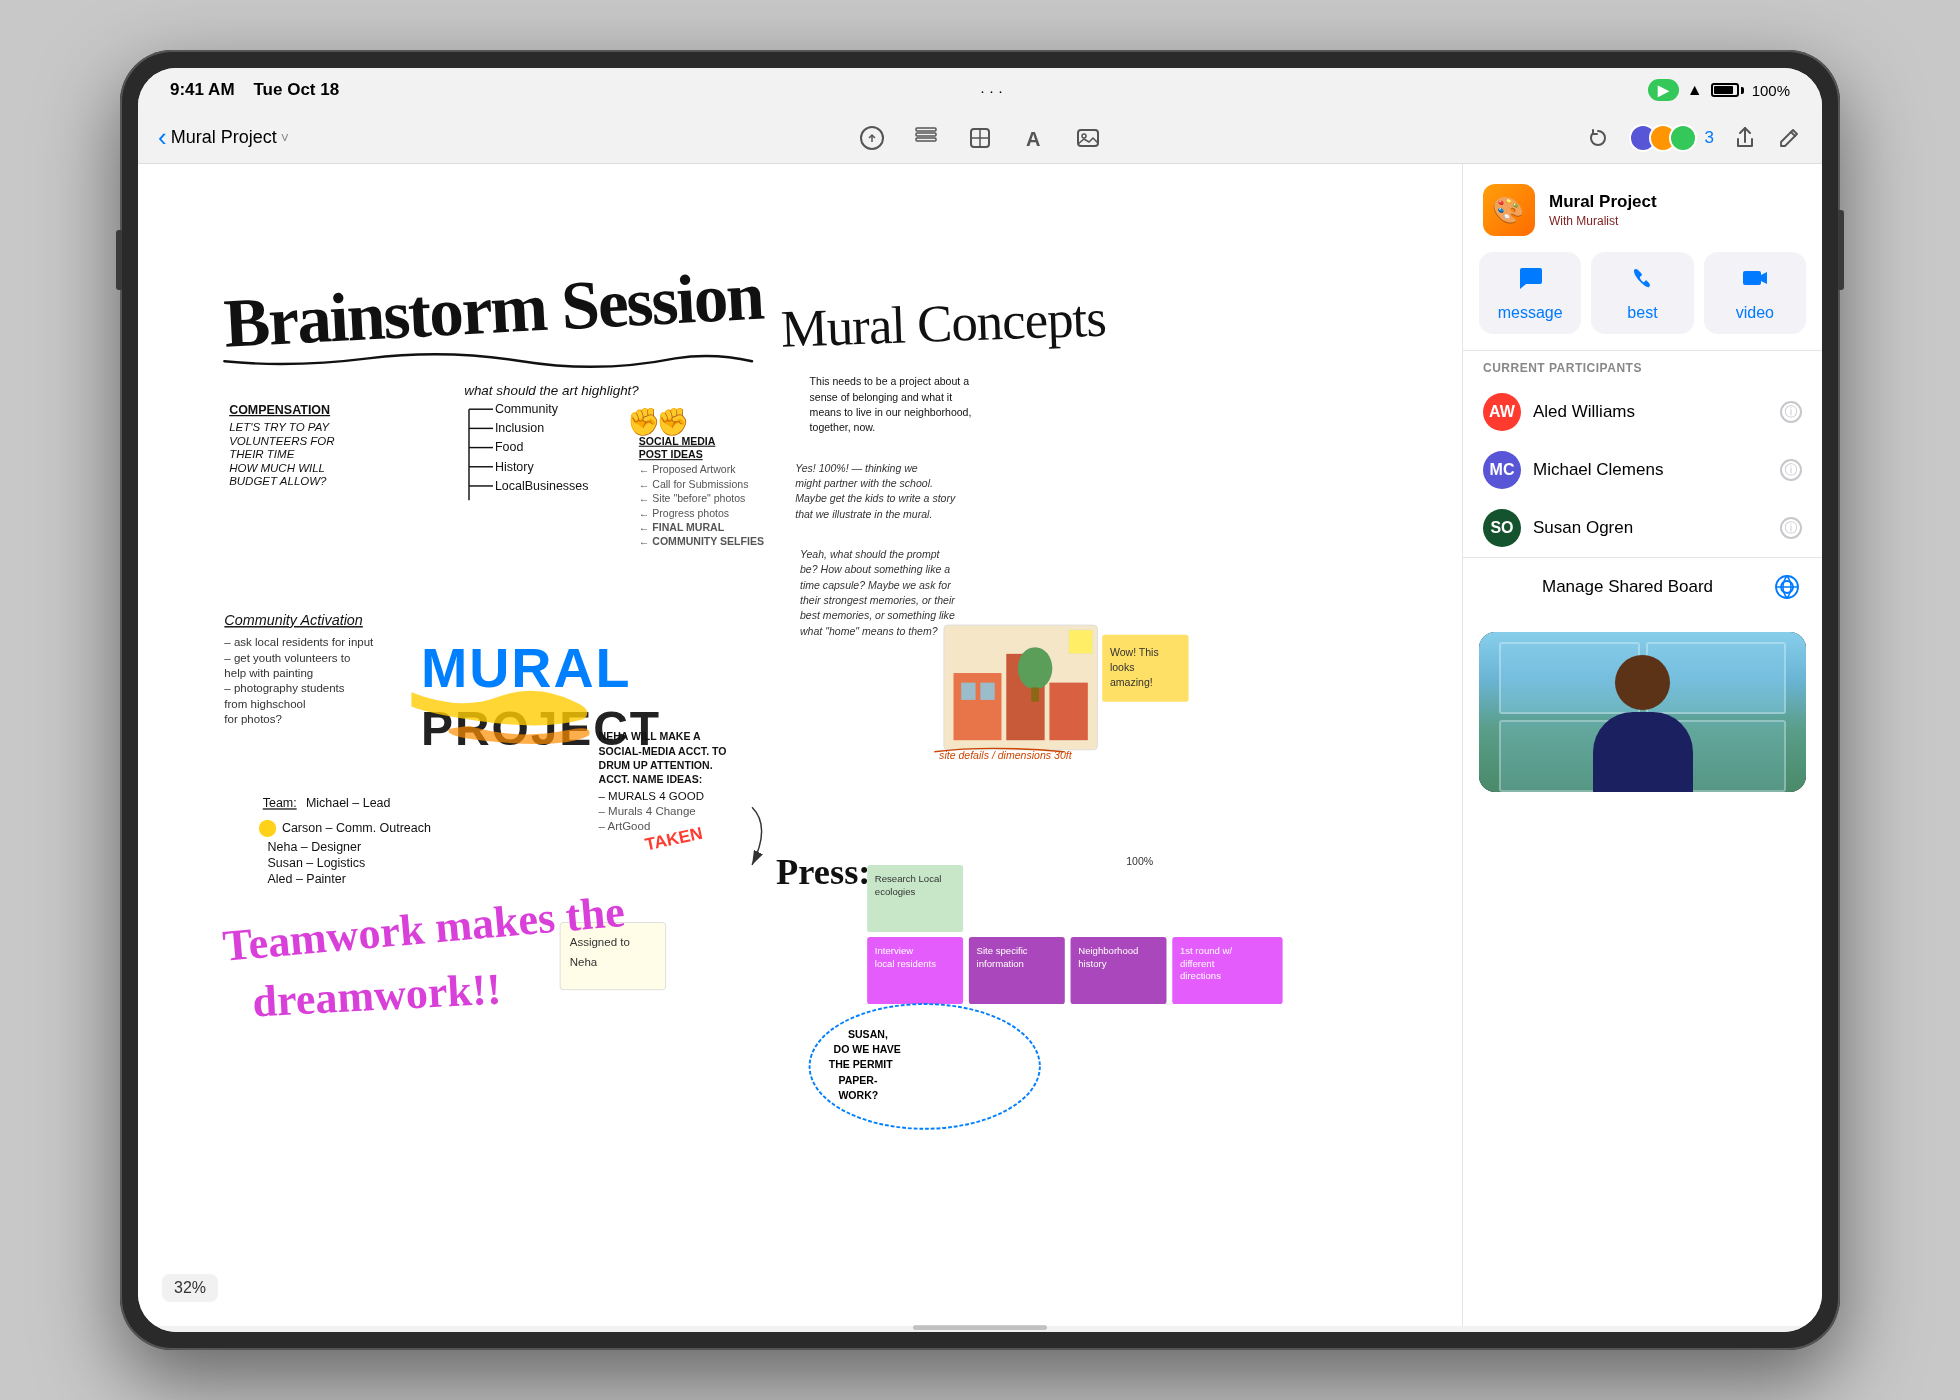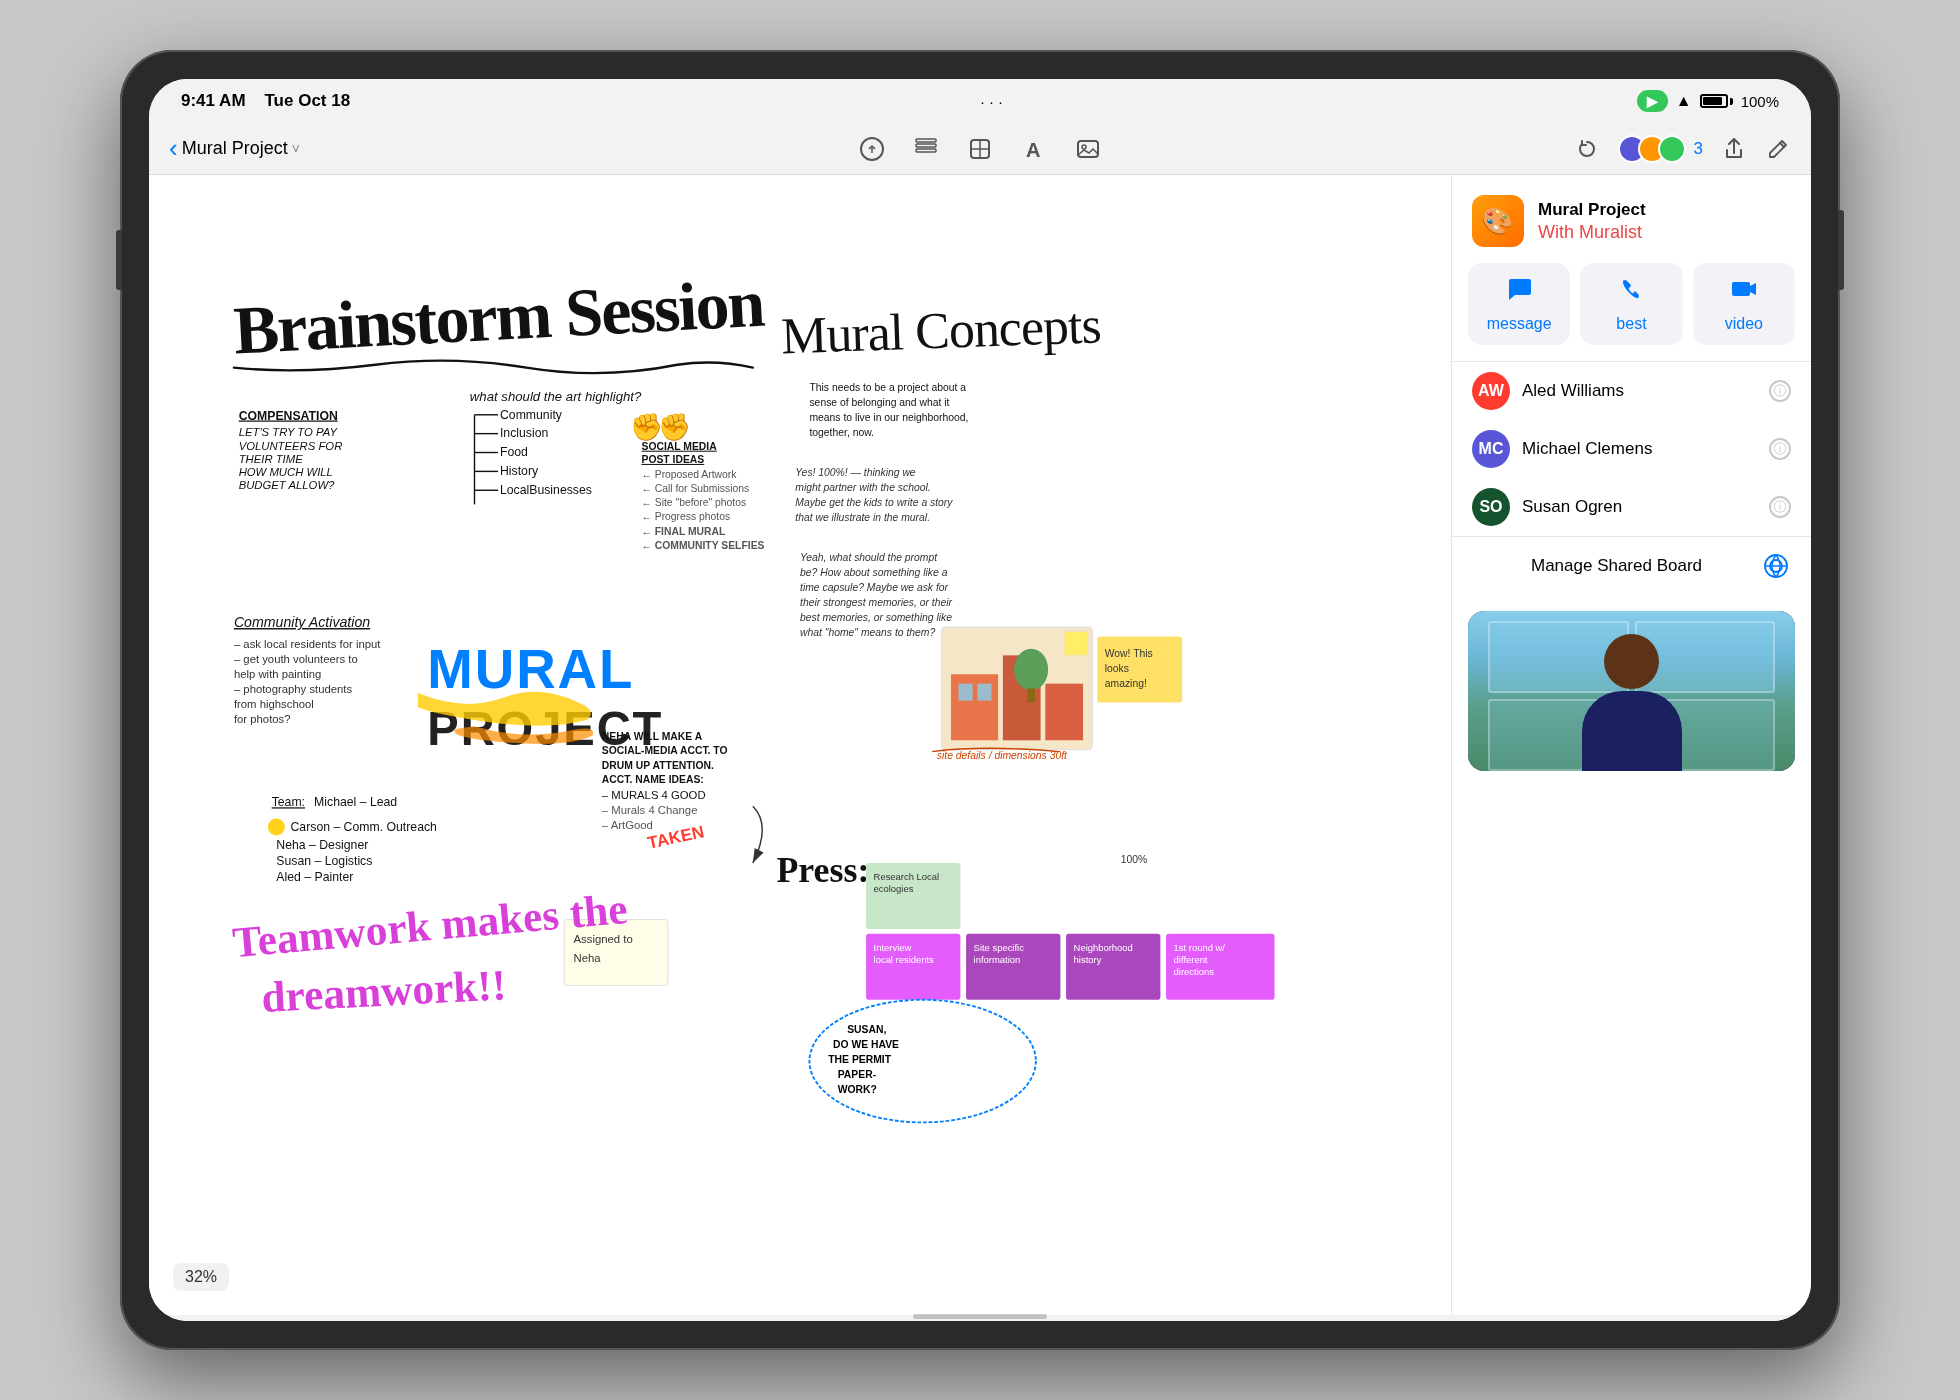--- a/index.html
+++ b/index.html
@@ -11,21 +11,21 @@
       align-items: center;
       justify-content: center;
       font-family: -apple-system, BlinkMacSystemFont, 'Helvetica Neue', sans-serif;
     }
 
     .ipad-outer {
       width: 1720px;
       height: 1300px;
       background: #2a2a2a;
       border-radius: 52px;
-      padding: 29px;
+      padding: 18px;
       box-shadow: 0 30px 80px rgba(0,0,0,0.5), inset 0 0 0 2px #555;
       position: relative;
     }
 
     .ipad-screen {
       width: 100%;
       height: 100%;
       background: #fff;
       border-radius: 38px;
       overflow: hidden;
@@ -243,22 +243,22 @@
     }
     .panel-title-area {
       flex: 1;
     }
     .panel-app-name {
       font-size: 17px;
       font-weight: 600;
       color: #000;
     }
     .panel-subtitle {
-      font-size: 18px;
-      color: #ef4444;
+      font-size: 12px;
+      color: #7f1d1d;
       margin-top: 2px;
     }
 
     
     .panel-actions {
       display: flex;
       padding: 16px 16px 0;
       gap: 10px;
     }
     .panel-action-btn {
@@ -823,20 +823,21 @@
                 <rect x="2" y="7" width="18" height="14" rx="2" fill="#007aff"></rect>
                 <path d="M20 11 L26 8 L26 20 L20 17 Z" fill="#007aff"></path>
               </svg>
             </div>
             <span class="panel-action-label">video</span>
           </button>
         </div>
 
         <div class="section-divider"></div>
 
+        <div class="section-header">CURRENT PARTICIPANTS</div>
 
         <div class="participant-row">
           <div class="p-avatar p-avatar-aled">AW</div>
           <span class="p-name">Aled Williams</span>
           <div class="p-info-btn">ⓘ</div>
         </div>
 
         <div class="participant-row">
           <div class="p-avatar p-avatar-michael">MC</div>
           <span class="p-name">Michael Clemens</span>

